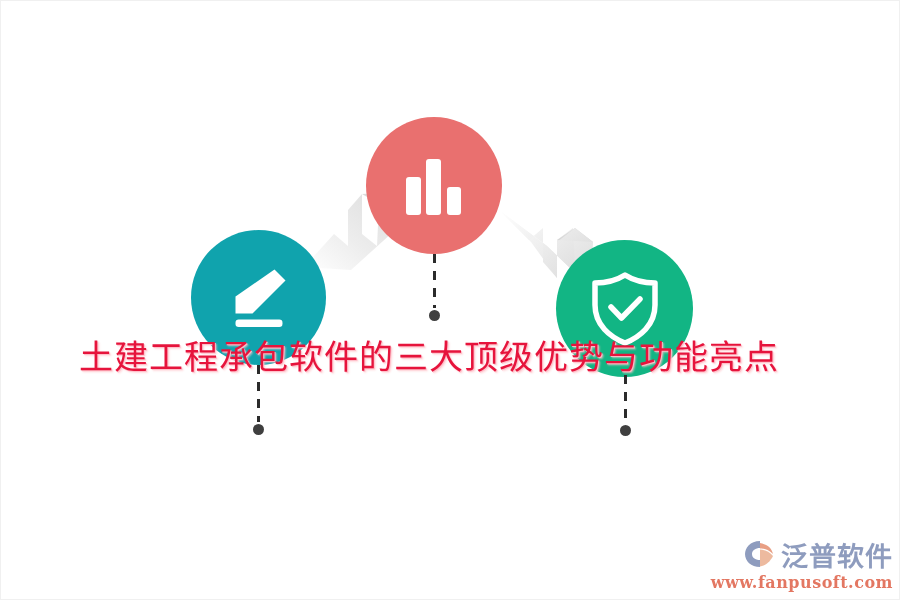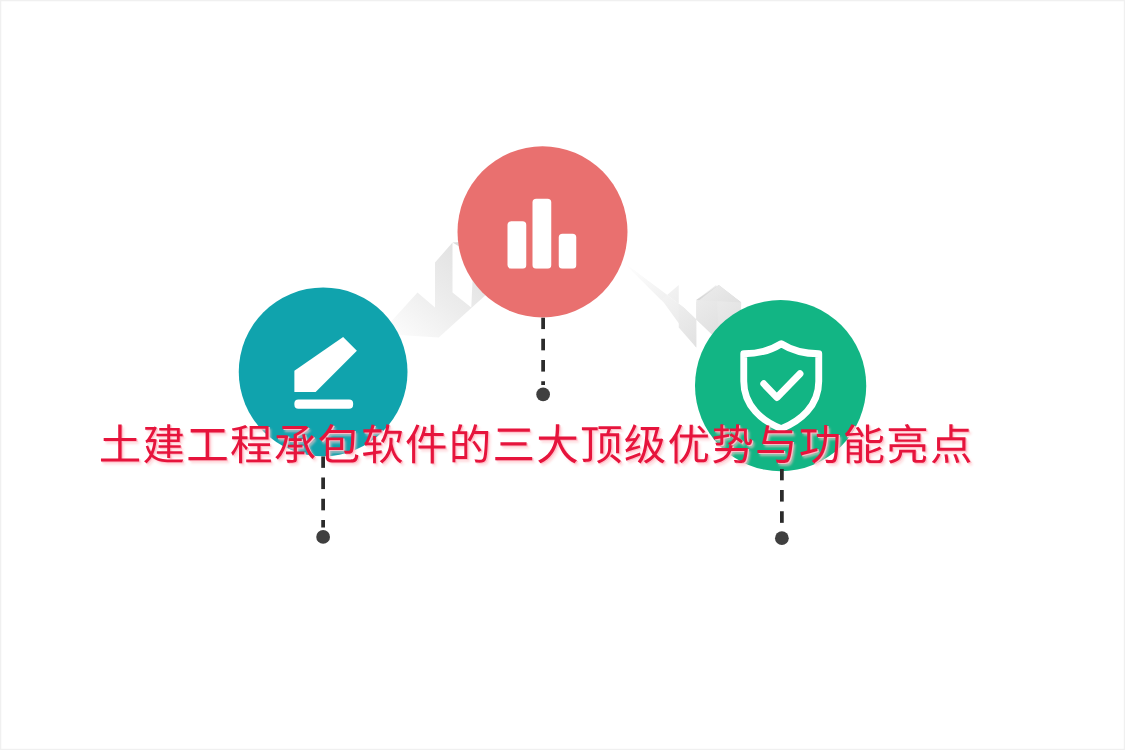--- a/index.html
+++ b/index.html
@@ -227,14 +227,27 @@
     <div class="dash-line"></div>
     <div class="stem-dot"></div>
   </div>
   <div class="stem" id="stem-secure">
     <div class="dash-line"></div>
     <div class="stem-dot"></div>
   </div>
 
   <div id="diagram-title">土建工程承包软件的三大顶级优势与功能亮点</div>
 
+  <div id="brand">
+    <div id="brand-row">
+      <span>
+        <svg width="34" height="30" viewBox="0 0 34 30" aria-hidden="true">
+          <path d="M17 2 C7 2 2 9 2 15 C2 22 8 28 17 28 L17 21 C12 21 9 18.5 9 15 C9 11.5 12.5 9 17 9 Z" fill="#8997bb"></path>
+          <path d="M17 4 C24 5 29 9 30 15 C26 11 21 9.5 17 9.5 Z" fill="#e79a7e"></path>
+          <path d="M17 10.5 C22 10.5 27 13 30 17 C27 23 22 27 17 27.5 Z" fill="#edb79a"></path>
+        </svg>
+      </span>
+      <span id="brand-name">泛普软件</span>
+    </div>
+    <div id="brand-url">www.fanpusoft.com</div>
+  </div>
 
 </div>
 
 </body></html>

